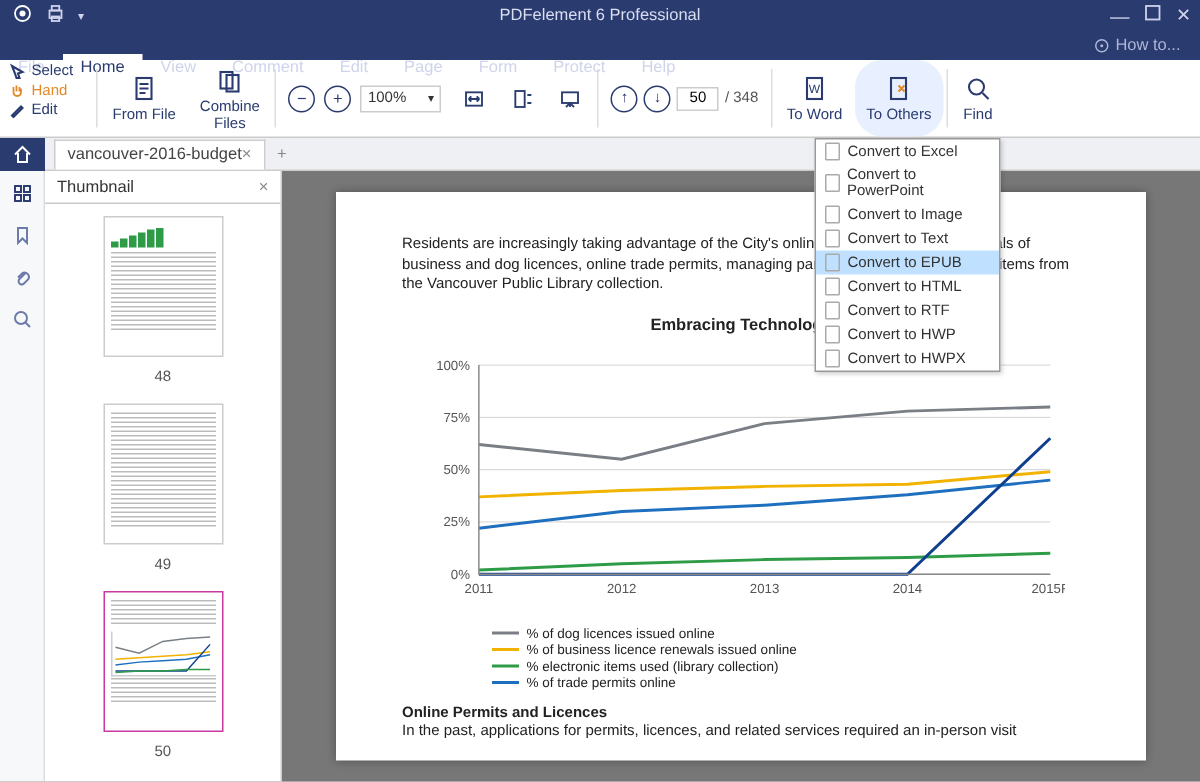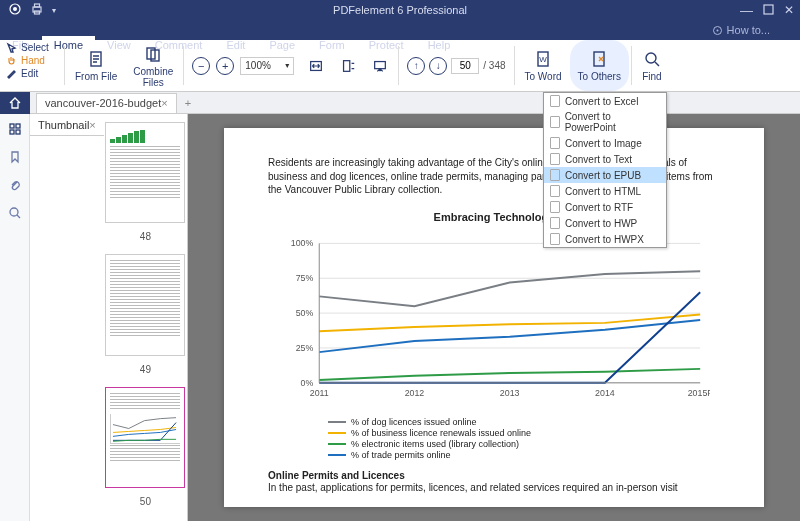--- a/index.html
+++ b/index.html
@@ -4,21 +4,21 @@
 <style>
 * { margin: 0; padding: 0; box-sizing: border-box; font-family: -apple-system, "Segoe UI", Arial, sans-serif; }
 body { width: 800px; height: 521px; overflow: hidden; background: #fff; font-size: 11px; color: #333; }
 .titlebar { height: 20px; background: #2a3b70; display: flex; align-items: center; color: #fff; position: relative; }
 .tb-icons { display: flex; gap: 8px; padding-left: 8px; align-items: center; }
 .tb-title { position: absolute; left: 50%; transform: translateX(-50%); font-size: 11px; color: #d9def0; }
 .tb-right { position: absolute; right: 6px; display: flex; gap: 10px; align-items: center; }
 .menubar { height: 20px; background: #2a3b70; display: flex; align-items: center; color: #cfd4ea; font-size: 11px; }
 .menubar .mitem { padding: 3px 12px; cursor: pointer; margin-top: 29px; }
 .menubar .mitem.active { background: #fff; color: #2a3b70; }
-.menubar .howto { margin-left: auto; padding-right: 30px; color: #aeb6d8; display: flex; align-items: center; gap: 4px; text-align: right; }
+.menubar .howto { margin-left: auto; padding-right: 13px; color: #aeb6d8; display: flex; align-items: center; gap: 4px; text-align: right; }
 .ribbon { height: 52px; background: #fff; border-bottom: 1px solid #ccc; display: flex; align-items: stretch; }
 .ribbon-left { width: 62px; display: flex; flex-direction: column; justify-content: flex-start; gap: 2px; padding: 2px 6px; color: #2a3b70; font-size: 10px; }
 .ribbon-left .row { display: flex; align-items: center; gap: 4px; }
 .sep { width: 1px; background: #ddd; margin: 6px 2px; }
 .rbtn { display: flex; flex-direction: column; align-items: center; justify-content: center; padding: 2px 8px; color: #2a3b70; font-size: 10px; cursor: pointer; gap: 2px; }
 .rbtn.sel { background: #e8f0ff; border-radius: 18px; }
 .rbtn svg { width: 20px; height: 20px; }
 .rbtn.small svg { width: 16px; height: 16px; }
 .zoom { display: flex; align-items: center; gap: 6px; padding: 0 6px; }
 .zoom .circ { width: 18px; height: 18px; border: 1px solid #2a3b70; border-radius: 50%; display: flex; align-items: center; justify-content: center; color: #2a3b70; cursor: pointer; }
@@ -28,21 +28,21 @@
 .pagegrp input { width: 28px; height: 16px; border: 1px solid #ccc; text-align: center; font-size: 10px; }
 .pagegrp .tot { font-size: 10px; color: #555; }
 .tabbar { height: 22px; background: #eef0f4; border-bottom: 1px solid #ccc; display: flex; align-items: center; }
 .tabbar .home-tab { width: 30px; height: 22px; background: #2a3b70; display: flex; align-items: center; justify-content: center; color: #fff; }
 .tabbar .doctab { height: 20px; background: #fff; border: 1px solid #ccc; border-bottom: none; margin-left: 6px; padding: 0 8px; display: flex; align-items: center; gap: 0; font-size: 11px; color: #444; }
 .tabbar .plus { margin-left: 8px; color: #888; cursor: pointer; }
 .main { display: flex; height: 407px; }
 .sidebar { width: 30px; background: #f7f8fa; border-right: 1px solid #ddd; display: flex; flex-direction: column; align-items: center; gap: 14px; padding-top: 8px; color: #6b7aa8; }
 .sidebar .sicon { width: 14px; height: 14px; cursor: pointer; }
 .sidebar .sicon.active { color: #2a3b70; }
-.thumbpanel { width: 158px; background: #fff; border-right: 1px solid #ccc; display: flex; flex-direction: row; }
+.thumbpanel { width: 158px; background: #fff; border-right: 1px solid #ccc; display: flex; flex-direction: column; }
 .thumbhead { height: 22px; border-bottom: 1px solid #ccc; display: flex; align-items: center; justify-content: space-between; padding: 0 8px; font-size: 11px; color: #333; }
 .thumbs { flex: 1; overflow: auto; padding: 8px 0; display: flex; flex-direction: column; align-items: center; gap: 6px; }
 .thumb { width: 80px; height: 104px; border: 1px solid #ccc; background: #fff; display: flex; flex-direction: column; font-size: 3px; padding: 4px; color: #999; position: relative; }
 .thumb.sel { border: 1px solid #c838a0; }
 .thumb-label { font-size: 10px; color: #555; margin-top: 2px; margin-bottom: 6px; }
 .thumb .minibars { display:flex; gap:1px; align-items:flex-end; height:14px; margin:2px 0; }
 .thumb .minibars div { width:5px; background:#2e9b47; }
 .thumb .txtline { height:1px; background:#bbb; margin:1px 0; }
 .thumb .minichart { height:30px; border-left:1px solid #ccc; border-bottom:1px solid #ccc; position:relative; margin-top:4px; }
 .canvas { flex: 1; background: #777; display: flex; justify-content: center; padding: 14px 10px; overflow: hidden; position: relative; }

